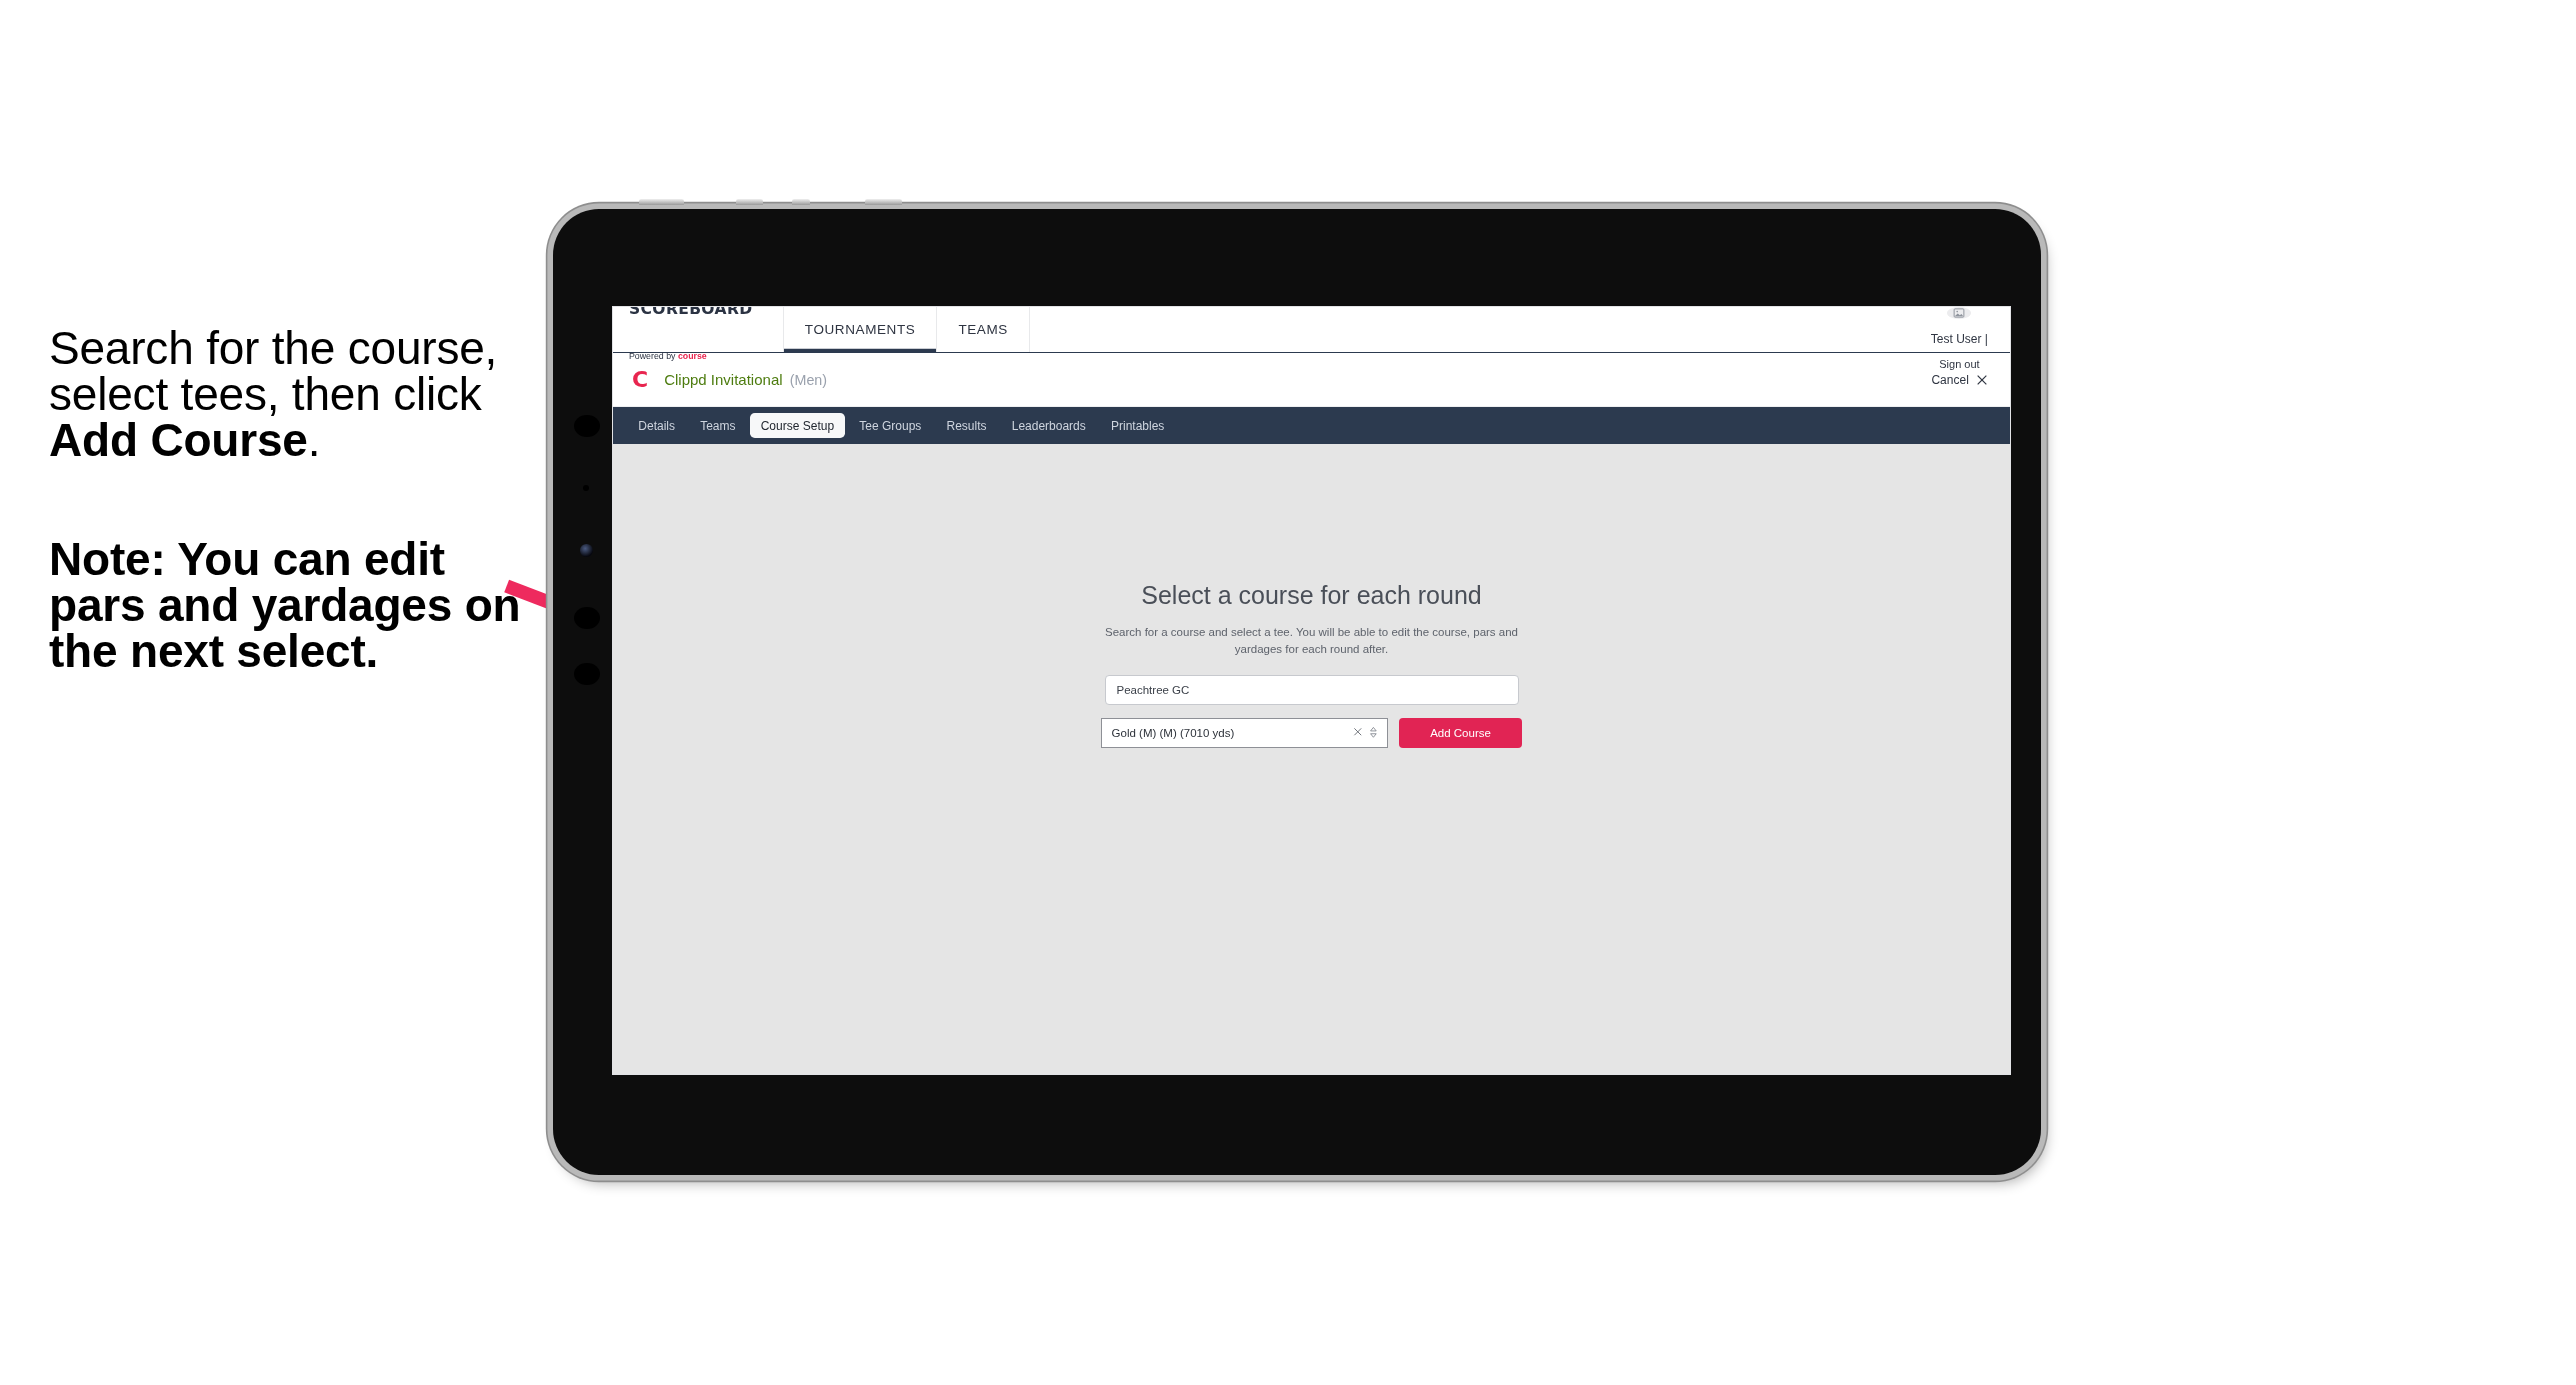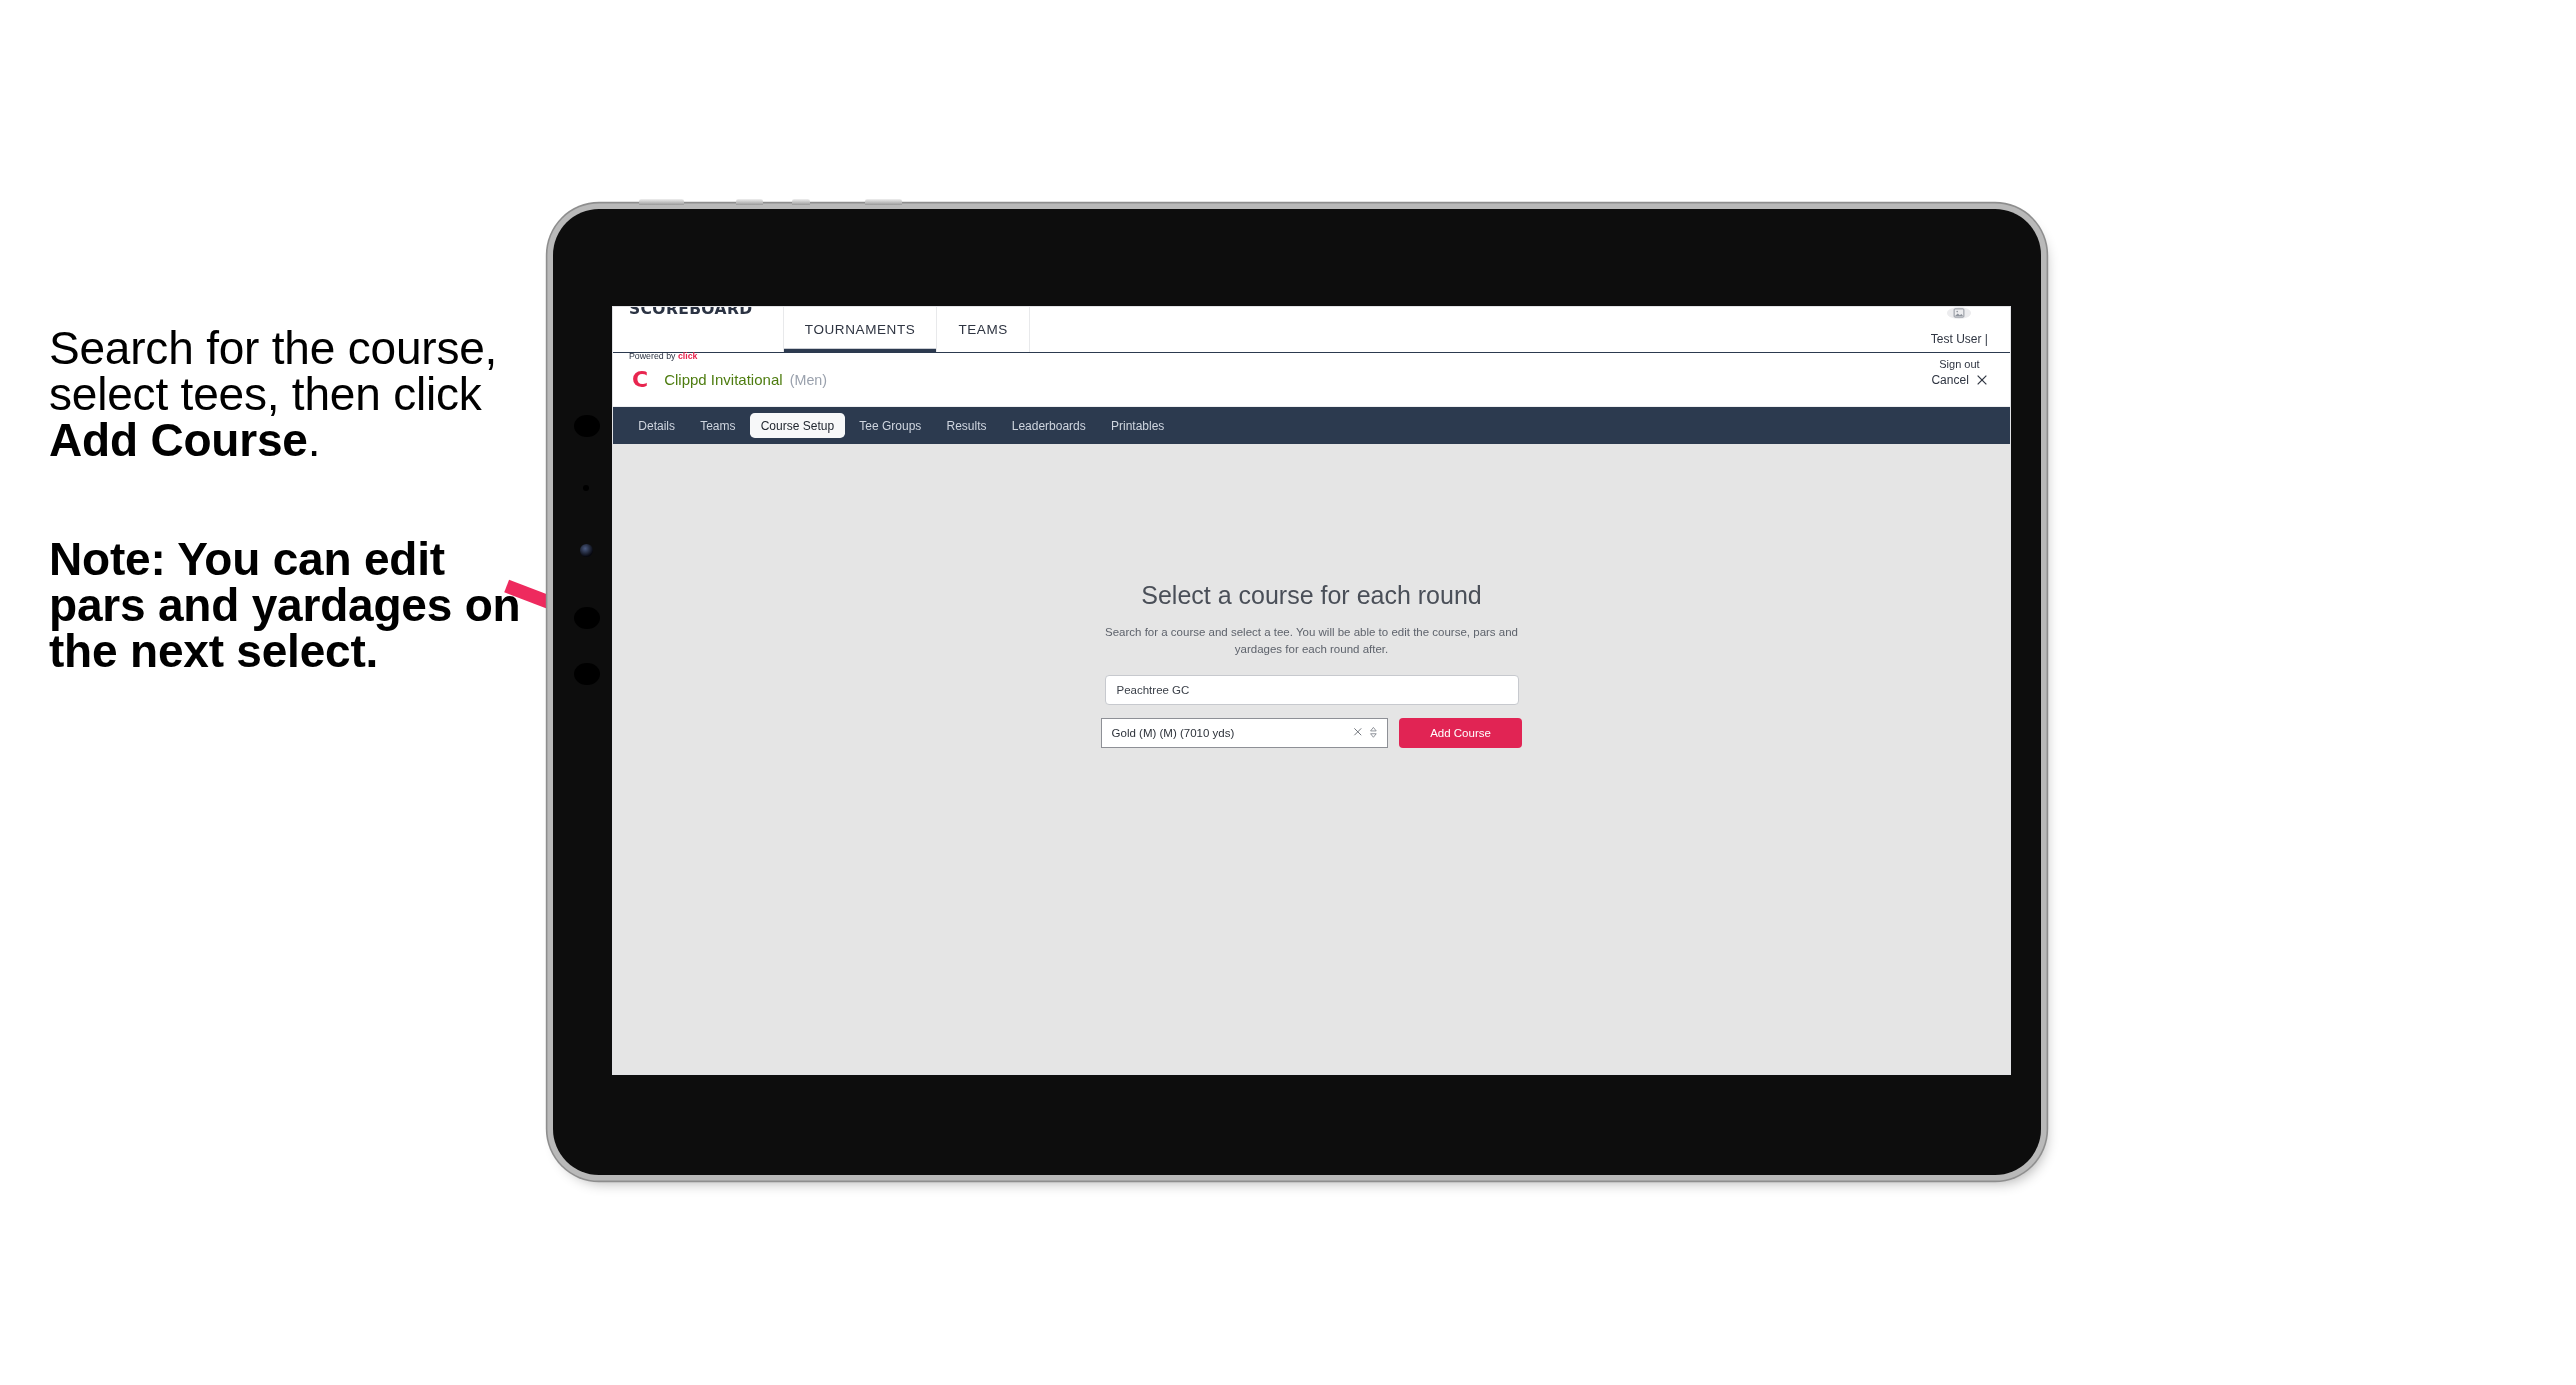--- a/index.html
+++ b/index.html
@@ -352,21 +352,21 @@
     <div class="bezel-dot d3"></div>
     <div class="bezel-dot d4"></div>
     <div class="bezel-dot d5"></div>
 
     <div id="app-screen">
 
       <div id="top-nav">
 
         <div id="brand">
           <div id="brand-title">SCOREBOARD</div>
-          <div id="brand-sub"><span>Powered by </span><span class="accent">click</span></div>
+          <div id="brand-sub"><span>Powered by </span><span class="accent">course</span></div>
         </div>
 
         <div class="nav-tab active">
           <span>TOURNAMENTS</span>
         </div>
         <div class="nav-tab">
           <span>TEAMS</span>
         </div>
 
         <div id="nav-spacer"></div>

